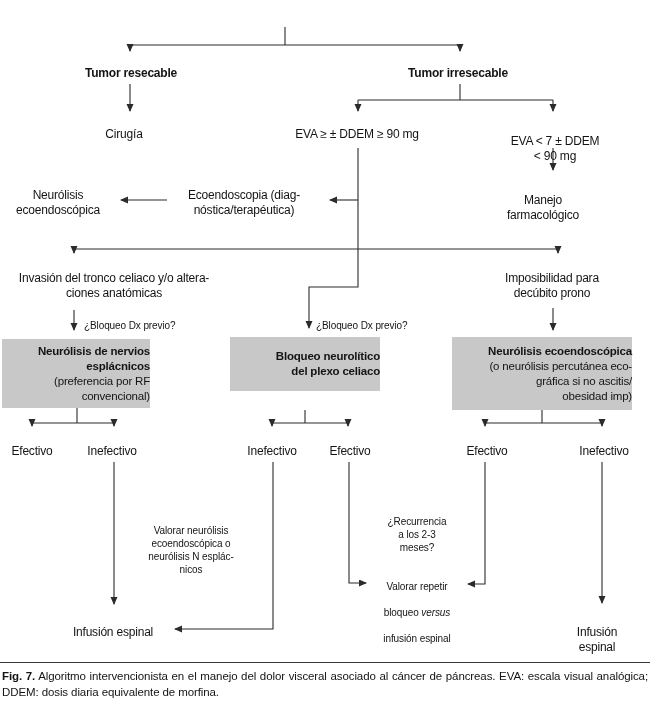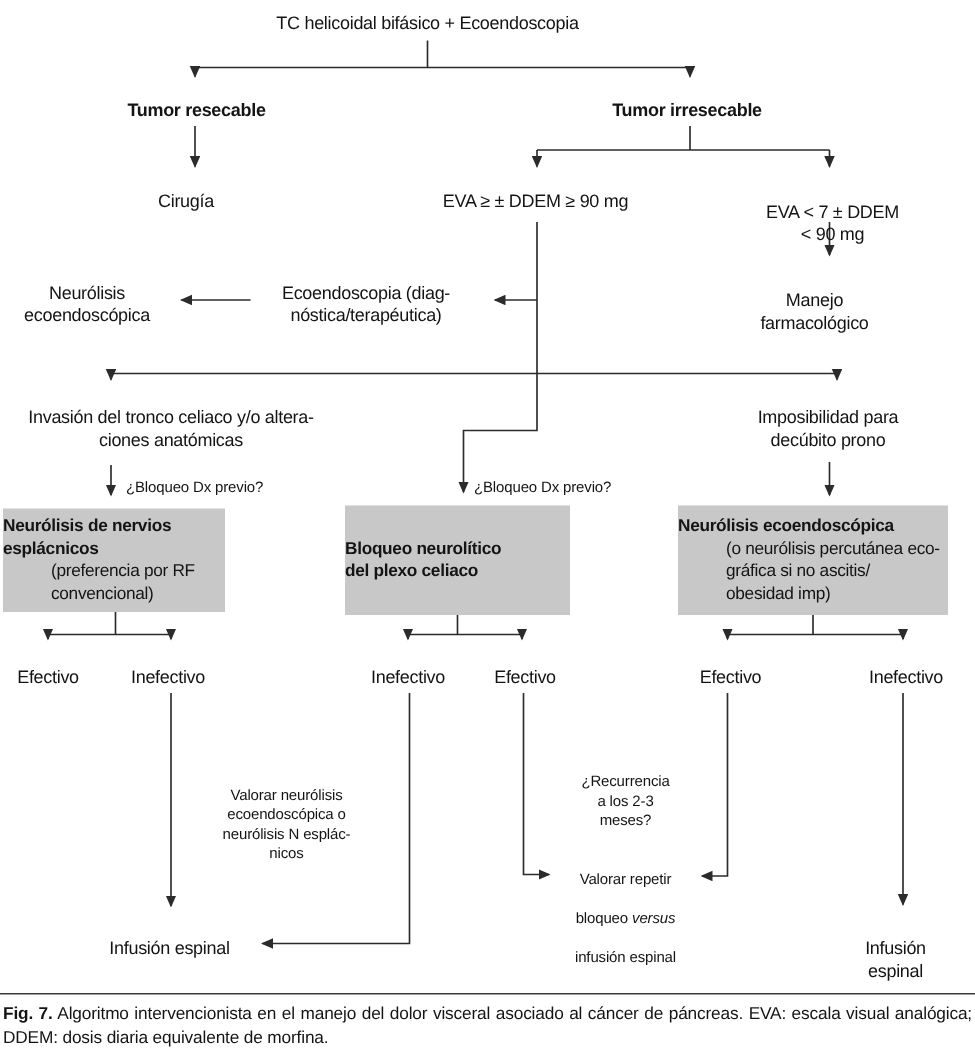--- a/index.html
+++ b/index.html
@@ -16,21 +16,21 @@
   }
   #wires{position:absolute;left:0;top:0;width:650px;height:702px;}
   .cline{stroke:var(--line-color);fill:none;stroke-width:1.1;}
   .amark{fill:var(--line-color);}
   .lbl{position:absolute;font-size:12px;line-height:15px;white-space:pre-line;text-align:center;}
   .ctr{transform:translateX(-50%);}
   .b{font-weight:bold;}
   .small{font-size:10px;line-height:13px;letter-spacing:-0.1px;}
   .gbox{
     position:absolute;background:var(--box-fill);
-    text-align:left;font-size:11.5px;line-height:15px;
+    text-align:right;font-size:11.5px;line-height:15px;
     display:flex;flex-direction:column;justify-content:center;
   }
   .gbox .bt{font-weight:bold;white-space:pre-line;}
   .gbox .bn{white-space:pre-line;margin-left:32px;}
   .caption-rule{position:absolute;left:0;top:662px;width:650px;border-top:1.2px solid #3a3a3a;}
   .caption{
     position:absolute;left:2px;top:668px;width:646px;
     font-size:11.5px;line-height:16px;text-align:justify;letter-spacing:-0.1px;
   }
 </style>
@@ -87,21 +87,20 @@
     <path class="cline" d="M485,423 V426" marker-end="url(#arr)"></path>
     <path class="cline" d="M602,423 V426" marker-end="url(#arr)"></path>
 
     <path class="cline" d="M114,462 V604" marker-end="url(#arr)"></path>
     <path class="cline" d="M273,462 V629 H175" marker-end="url(#arr)"></path>
     <path class="cline" d="M349,462 V583 H366" marker-end="url(#arr)"></path>
     <path class="cline" d="M485,462 V584 H468" marker-end="url(#arr)"></path>
     <path class="cline" d="M602,462 V603" marker-end="url(#arr)"></path>
   </svg>
 
-  <div class="lbl ctr" style="left:285px;top:8px;font-size:12px;">TC helicoidal bifásico + Ecoendoscopia</div>
   <div class="lbl ctr b" style="left:131px;top:66px;">Tumor resecable</div>
   <div class="lbl ctr b" style="left:458px;top:66px;">Tumor irresecable</div>
   <div class="lbl ctr" style="left:124px;top:127px;">Cirugía</div>
   <div class="lbl ctr" style="left:357px;top:127px;">EVA ≥ ± DDEM ≥ 90 mg</div>
   <div class="lbl ctr" style="left:555px;top:134px;">EVA &lt; 7 ± DDEM &lt; 90 mg</div>
 
   <div class="lbl ctr" style="left:58px;top:188px;">Neurólisis
 ecoendoscópica</div>
   <div class="lbl ctr" style="left:543px;top:193px;">Manejo farmacológico</div>
   <div class="lbl ctr" style="left:244px;top:188px;">Ecoendoscopia (diag-
@@ -112,21 +111,21 @@
 decúbito prono</div>
   <div class="lbl small" style="left:84px;top:319px;">¿Bloqueo Dx previo?</div>
   <div class="lbl small" style="left:316px;top:319px;">¿Bloqueo Dx previo?</div>
 
   <div class="gbox" style="left:2px;top:339px;width:148px;height:69px;">
     <div class="bt">Neurólisis de nervios
 esplácnicos</div>
     <div class="bn">(preferencia por RF
 convencional)</div>
   </div>
-  <div class="gbox" style="left:230px;top:337px;width:150px;height:73px;">
+  <div class="gbox" style="left:230px;top:337px;width:150px;height:54px;">
     <div class="bt">Bloqueo neurolítico
 del plexo celiaco</div>
   </div>
   <div class="gbox" style="left:452px;top:337px;width:180px;height:73px;">
     <div class="bt">Neurólisis ecoendoscópica</div>
     <div class="bn">(o neurólisis percutánea eco-
 gráfica si no ascitis/
 obesidad imp)</div>
   </div>
 

